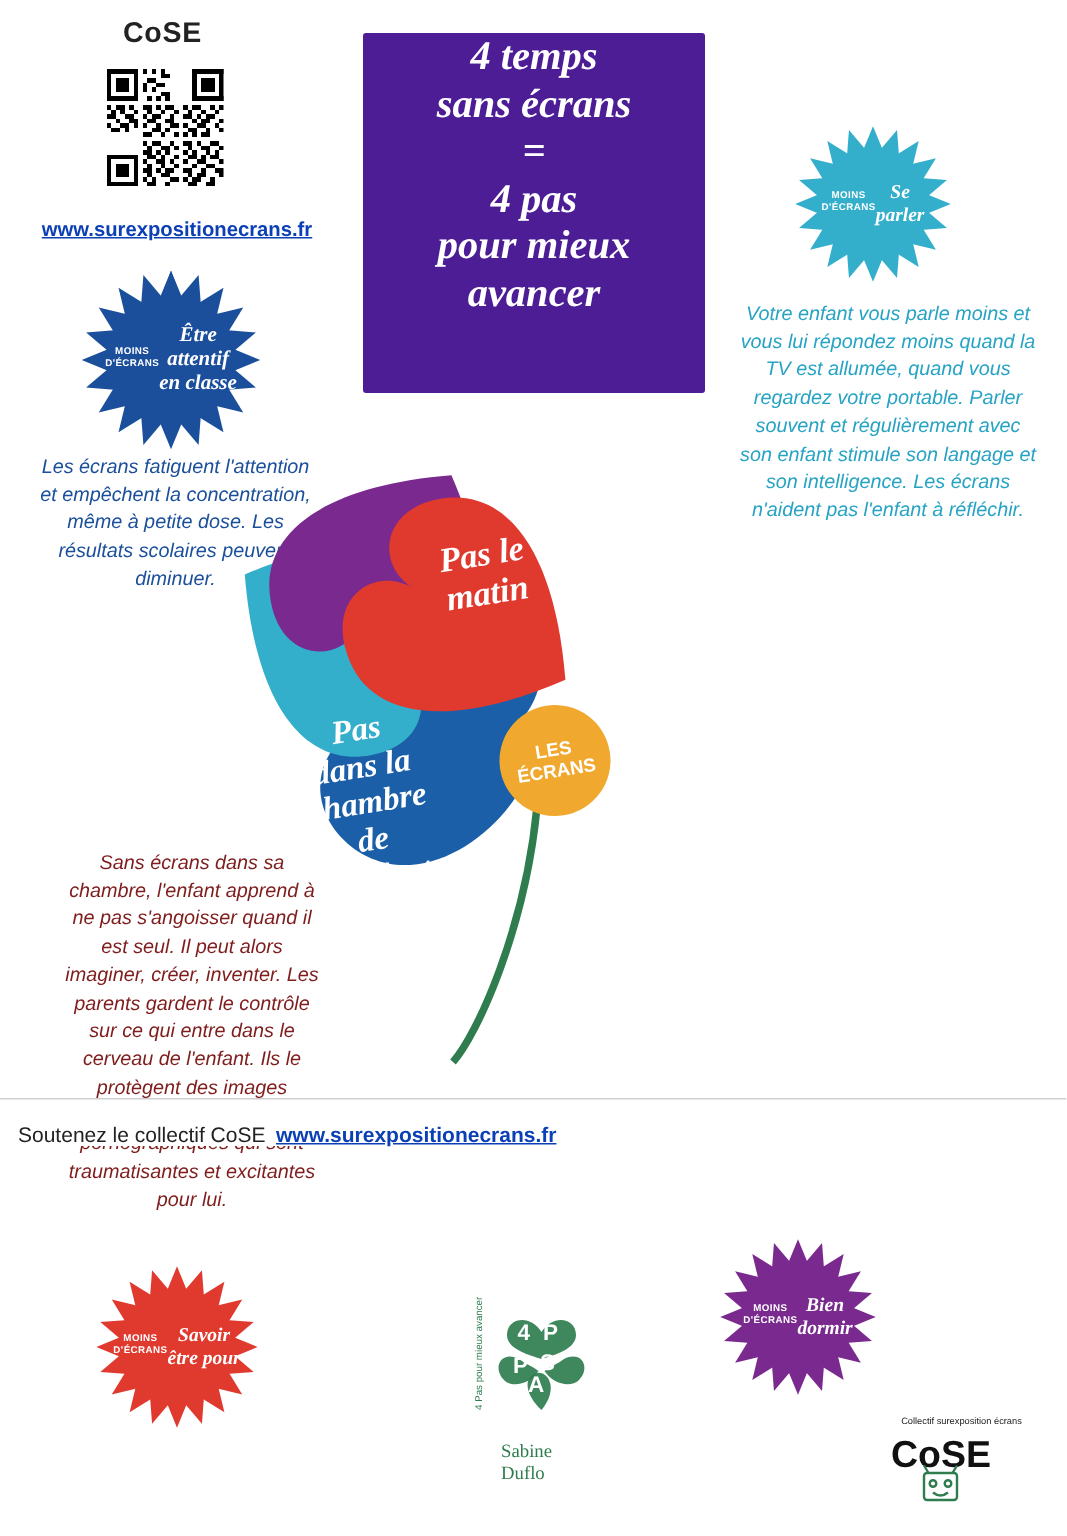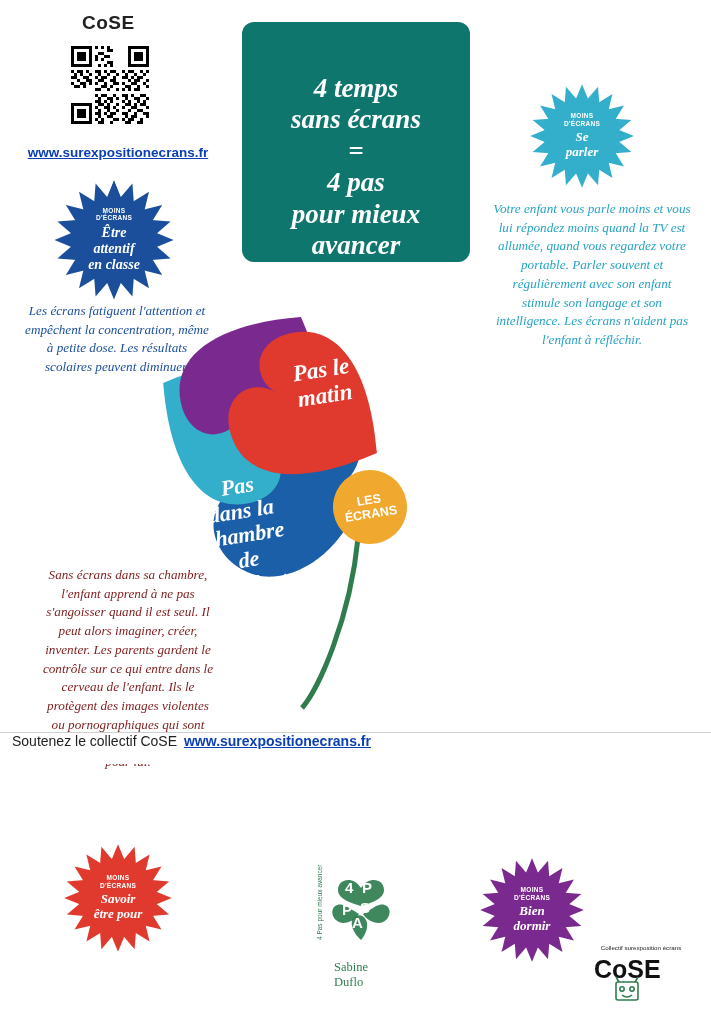--- a/index.html
+++ b/index.html
@@ -45,24 +45,24 @@
     color: #0b3fb5;
     text-decoration: underline;
     cursor: pointer;
   }
 
   
   .title-box {
     position: absolute;
     left: 242px; top: 22px;
     width: 228px; height: 240px;
-    background: #0f766e;
-    border-radius: 12px;
+    background: #4c1d95;
+    border-radius: 2px;
     display: flex;
-    align-items: flex-end;
+    align-items: flex-start;
     justify-content: center;
   }
   .title-box .title-text {
     color: #ffffff;
     font-family: "Liberation Serif", serif;
     font-weight: bold;
     font-style: italic;
     font-size: 27px;
     line-height: 1.17;
     text-align: center;
@@ -74,21 +74,21 @@
   .sun {
     position: absolute;
     width: 104px; height: 104px;
   }
   .sun svg { position: absolute; left: 0; top: 0; }
   .sun .sun-inner {
     position: absolute;
     left: 0; top: 0;
     width: 104px; height: 104px;
     display: flex;
-    flex-direction: column;
+    flex-direction: row;
     align-items: center;
     justify-content: center;
     text-align: center;
     color: #ffffff;
   }
   .sun .sun-kicker {
     font-family: "Liberation Sans", sans-serif;
     font-size: 6.5px;
     font-weight: bold;
     line-height: 1.15;
@@ -109,27 +109,27 @@
   #sun-attentif { left: 52px; top: 178px; width: 124px; height: 124px; }
   #sun-attentif svg, #sun-attentif .sun-inner { width: 124px; height: 124px; }
   #sun-attentif .sun-title { font-size: 14px; }
 
   #sun-parler   { left: 528px; top: 82px; width: 108px; height: 108px; }
   #sun-parler svg, #sun-parler .sun-inner { width: 108px; height: 108px; }
 
   #sun-seul     { left: 62px; top: 842px; width: 112px; height: 112px; }
   #sun-seul svg, #sun-seul .sun-inner { width: 112px; height: 112px; }
 
-  #sun-dormir   { left: 478px; top: 856px; width: 108px; height: 108px; }
+  #sun-dormir   { left: 478px; top: 824px; width: 108px; height: 108px; }
   #sun-dormir svg, #sun-dormir .sun-inner { width: 108px; height: 108px; }
 
   
   .para {
     position: absolute;
-    font-family: Liberation Serif, serif;
+    font-family: Liberation Sans, sans-serif;
     font-style: italic;
     font-size: 13.2px;
     line-height: 1.42;
     text-align: center;
   }
   #para-attentif { left: 24px;  top: 302px; width: 186px; color: #1b4f9b; }
   #para-parler   { left: 492px; top: 200px; width: 200px; color: #27a3c4; }
   #para-seul     { left: 42px;  top: 566px; width: 172px; color: #7f1d1d; }
   #para-dormir   { left: 412px; top: 704px; width: 252px; color: #7a2a8e; }
 
@@ -217,21 +217,21 @@
     color: #222222;
   }
 
   
   #footer {
     position: absolute;
     left: 0; bottom: 0;
     width: 711px; height: 32px;
     border-top: 1px solid #cfcfcf;
     display: flex;
-    align-items: flex-start;
+    align-items: flex-end;
     padding-left: 12px;
     background: #ffffff;
   }
   #footer .footer-text {
     font-family: "Liberation Sans", sans-serif;
     font-size: 14px;
     color: #222222;
   }
   #footer .footer-link {
     font-family: "Liberation Sans", sans-serif;

